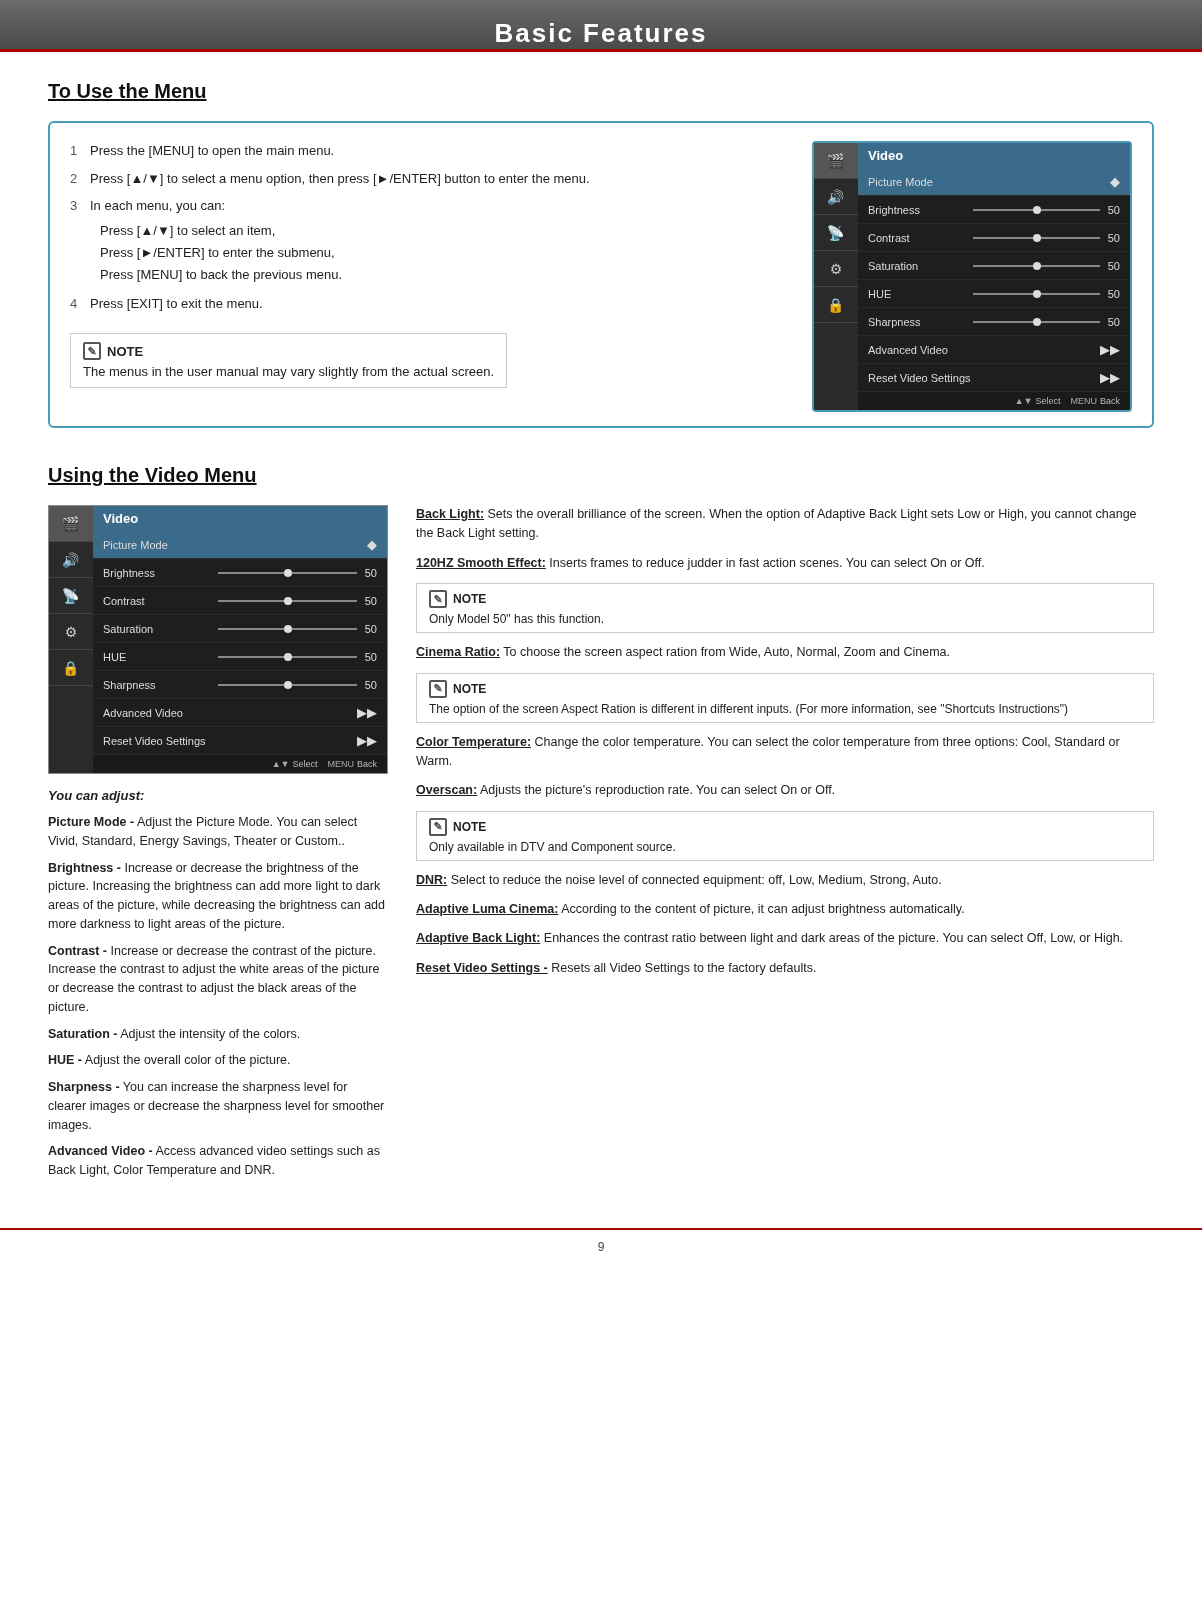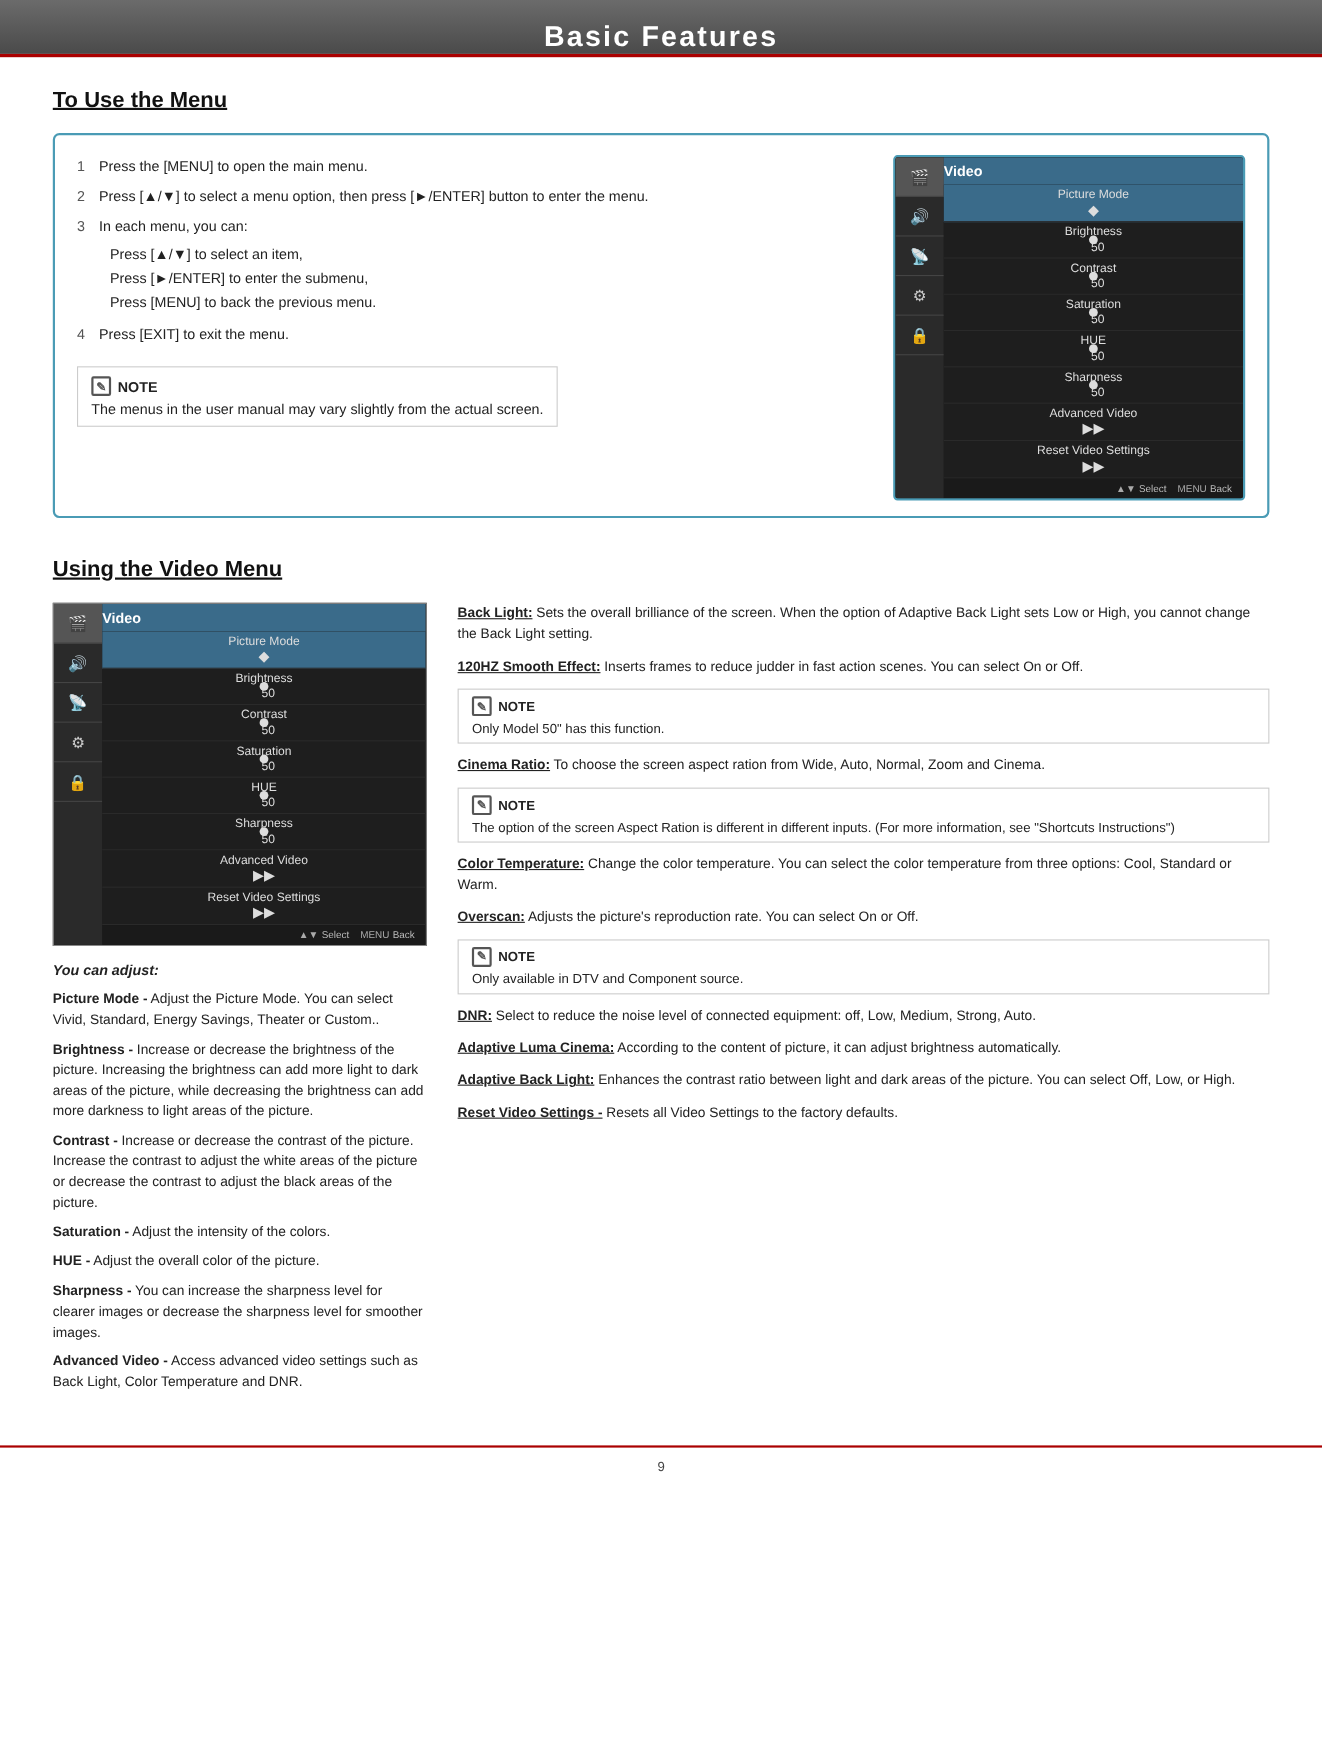--- a/index.html
+++ b/index.html
@@ -154,36 +154,35 @@
       font-size: 14px;
     }
 
     .vm-main {
       flex: 1;
     }
 
     .vm-title-bar {
       background: #3a6b8a;
       color: #fff;
-      padding: 5px 0;
+      padding: 5px 10px;
       font-size: 13px;
       font-weight: bold;
     }
 
     .vm-rows {
       background: #1e1e1e;
     }
 
     .vm-row {
       display: flex;
       align-items: center;
       padding: 3px 10px;
       border-bottom: 1px solid #2a2a2a;
       min-height: 28px;
-      flex-direction: column;
     }
 
     .vm-row.selected {
       background: #3a6b8a;
     }
 
     .vm-row-label {
       color: #ddd;
       font-size: 11px;
       flex: 1;

